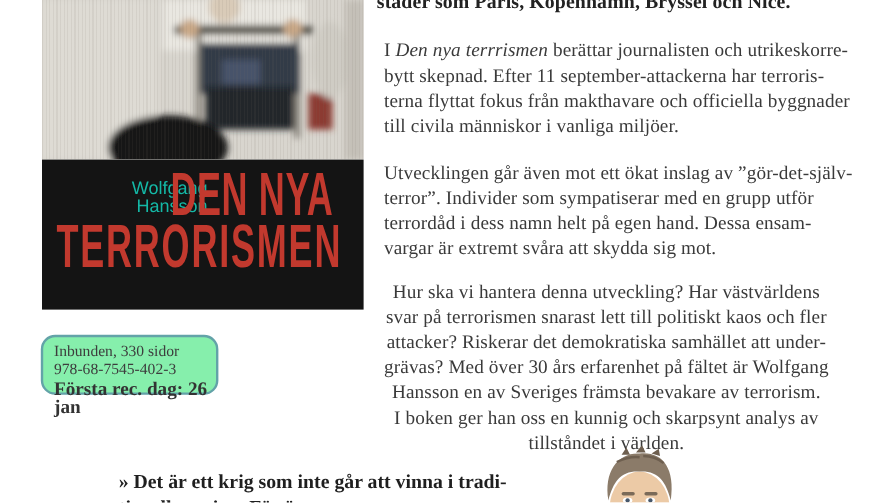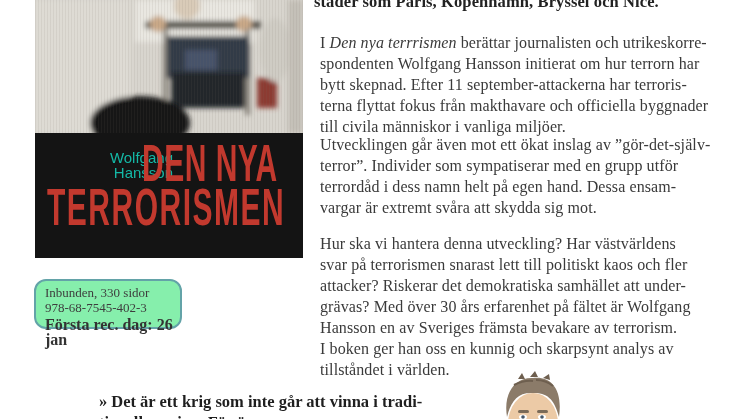--- a/index.html
+++ b/index.html
@@ -29,21 +29,21 @@
   .info-box .bold { font-weight:bold; margin-top:2px; font-size:16px; color:#333; }
 
   
   .article { position:absolute; left:320px; top:0; width:424px;
       font-size:16px; line-height:21px; color:#3a3a3a; letter-spacing:0.1px; }
   .article .line { white-space:nowrap; }
   .intro { position:absolute; left:-6px; top:-9px; white-space:nowrap;
       font-weight:bold; font-size:16.5px; color:#222222; }
   .para-1 { position:absolute; top:32px; }
   .para-2 { position:absolute; top:134px; }
-  .para-3 { position:absolute; top:233px; }
+  .para-3 { position:absolute; top:233px;text-align:center; }
 
   
   .pull-quote { position:absolute; left:99px; top:391px; width:420px;
       font-weight:bold; font-size:16.5px; line-height:21px; color:#1f1f1f; }
   .pull-quote .line { white-space:nowrap; }
   .qmark { margin-right:4px; }
 
   
   .portrait { position:absolute; left:494px; top:371px; width:78px; height:48px; overflow:hidden; }
 </style>
@@ -94,21 +94,20 @@
     <div>Inbunden, 330 sidor</div>
     <div>978-68-7545-402-3</div>
     <div class="bold">Första rec. dag: 26 jan</div>
   </div>
 
   <div class="article">
     <div class="intro">städer som Paris, Köpenhamn, Bryssel och Nice.</div>
 
     <div class="para-1">
       <div class="line"><span>I </span><i>Den nya terrrismen</i><span> berättar journalisten och utrikeskorre-</span></div>
-      <div class="line">spondenten Wolfgang Hansson initierat om hur terrorn har</div>
       <div class="line">bytt skepnad. Efter 11 september-attackerna har terroris-</div>
       <div class="line">terna flyttat fokus från makthavare och officiella byggnader</div>
       <div class="line">till civila människor i vanliga miljöer.</div>
     </div>
 
     <div class="para-2">
       <div class="line">Utvecklingen går även mot ett ökat inslag av ”gör-det-själv-</div>
       <div class="line">terror”. Individer som sympatiserar med en grupp utför</div>
       <div class="line">terrordåd i dess namn helt på egen hand. Dessa ensam-</div>
       <div class="line">vargar är extremt svåra att skydda sig mot.</div>

